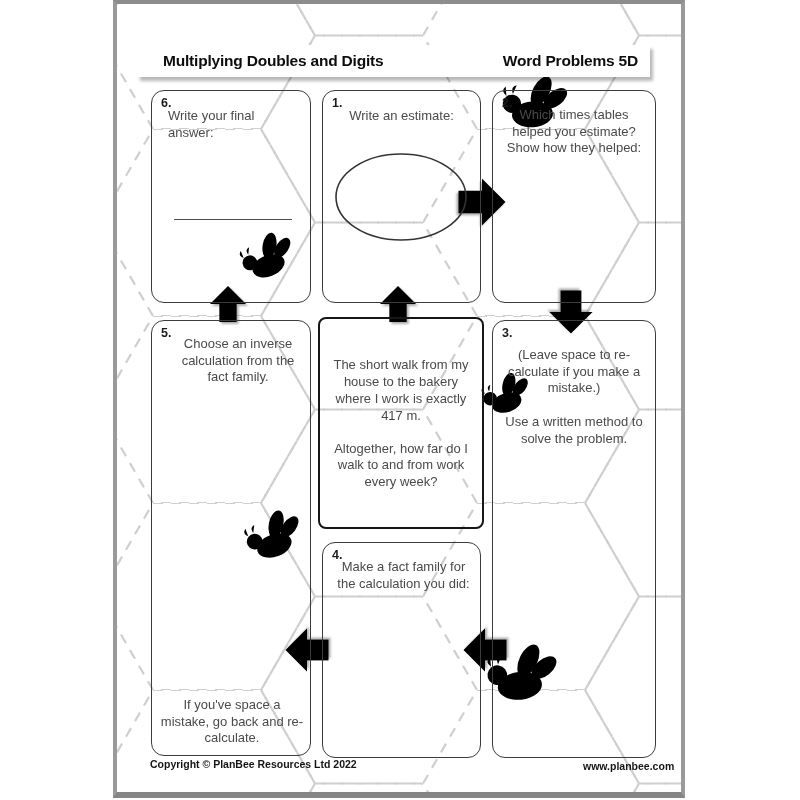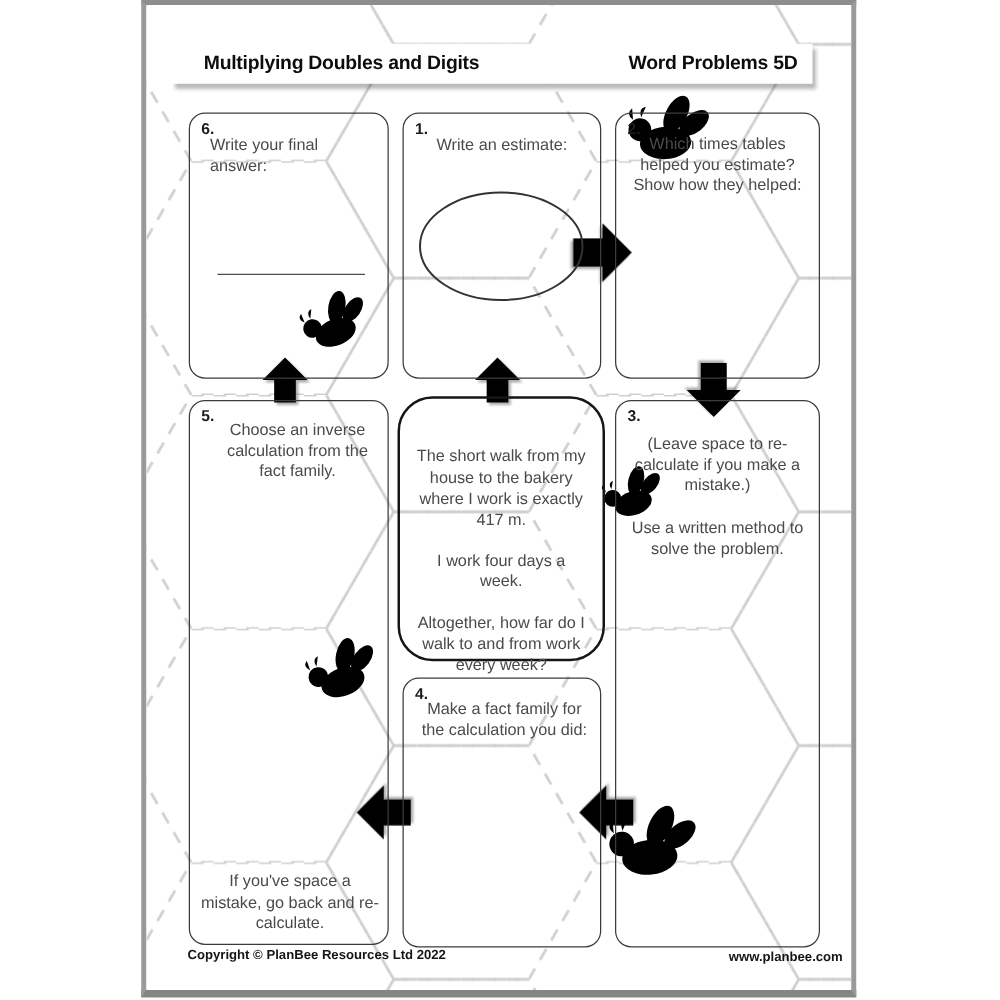--- a/index.html
+++ b/index.html
@@ -12,40 +12,40 @@
   #page{
     position:absolute;left:113px;top:0;width:572px;height:798px;background:#fff;
     border:4px solid #9a9a9a;border-top-color:#8d8d8d;border-bottom:6px solid #858585;
     overflow:hidden;
   }
   #hexbg{position:absolute;left:0;top:0;width:100%;height:100%;z-index:0;pointer-events:none;}
   #hexbg path{fill:none;stroke:var(--c-hexagon);stroke-width:2.2;stroke-dasharray:10 8;}
 
   
   .titlebar{
-    position:absolute;left:20px;top:31px;width:513px;height:32px;background:#fff;
+    position:absolute;left:20px;top:41px;width:513px;height:32px;background:#fff;
     box-shadow:3px 4px 3px rgba(0,0,0,0.28);z-index:6;
     display:flex;align-items:center;justify-content:space-between;padding:0 12px 0 26px;gap:28px;
   }
   .titlebar .t{font-weight:700;font-size:15.5px;color:#0d0d0d;letter-spacing:-0.2px;}
 
   
   .fieldrow{position:absolute;left:0;top:64px;width:100%;height:24px;z-index:6;}
   .flabel{position:absolute;font-weight:700;font-size:14.5px;color:#111;}
   .fline{position:absolute;border-bottom:1.6px solid #2e2e2e;height:18px;}
 
   
   .wbox{
     position:absolute;border:1.6px solid var(--c-box_border);border-radius:13px;
     background:transparent;z-index:5;color:var(--c-text);
   }
   .wbox .num{position:absolute;left:9px;top:5px;font-weight:700;font-size:12.5px;color:#1c1c1c;}
   .prompt{font-size:13px;line-height:1.28;text-align:center;color:var(--c-text);}
   .problem-box{
-    position:absolute;border:2.6px solid #161616;border-radius:28px;background:transparent;
+    position:absolute;border:2.6px solid #161616;border-radius:8px;background:transparent;
     z-index:5;color:var(--c-text);padding:38px 13px 10px 13px;
   }
   .problem-box p{font-size:13px;line-height:1.3;text-align:center;margin-bottom:16px;color:var(--c-text);}
 
   .answer-line{position:absolute;border-top:1.6px solid #4d4d4d;}
   .estimate-ellipse{position:absolute;z-index:5;}
   .estimate-ellipse ellipse{fill:none;stroke:#333;stroke-width:1.6;}
 
   
   .arrow{position:absolute;z-index:3;filter:drop-shadow(2px 2px 1px rgba(70,70,70,0.45));}
@@ -147,21 +147,20 @@
     </div>
 
     <div class="wbox" style="left:34px;top:316px;width:160px;height:436px;">
       <span class="num">5.</span>
       <div class="prompt" style="padding:15px 8px 0 22px;">Choose an inverse calculation from the fact family.</div>
       <div class="prompt" style="position:absolute;left:6px;right:4px;bottom:8px;">If you've space a mistake, go back and re-calculate.</div>
     </div>
 
     <div class="problem-box" style="left:201px;top:313px;width:166px;height:212px;">
       <p>The short walk from my house to the bakery where I work is exactly 417 m.</p>
-      <p>I work four days a week.</p>
       <p>Altogether, how far do I walk to and from work every week?</p>
     </div>
 
     <div class="wbox" style="left:375px;top:316px;width:164px;height:438px;">
       <span class="num">3.</span>
       <div class="prompt" style="padding:26px 8px 0 8px;">(Leave space to re-calculate if you make a mistake.)</div>
       <div class="prompt" style="padding:17px 8px 0 8px;">Use a written method to solve the problem.</div>
     </div>
 
     <div class="wbox" style="left:205px;top:538px;width:159px;height:216px;">

